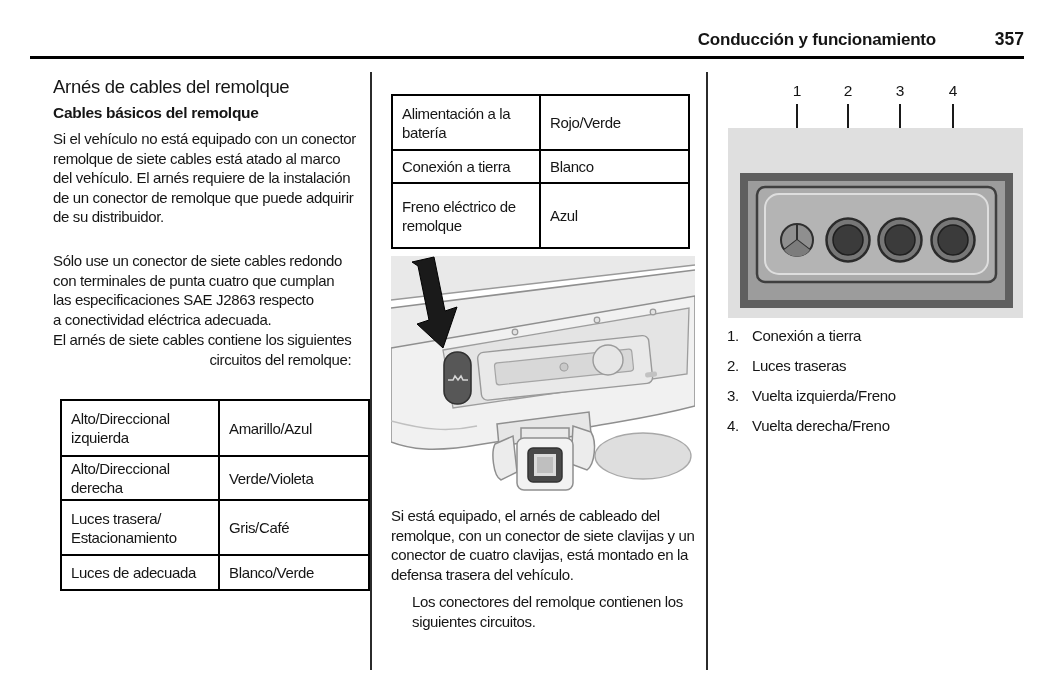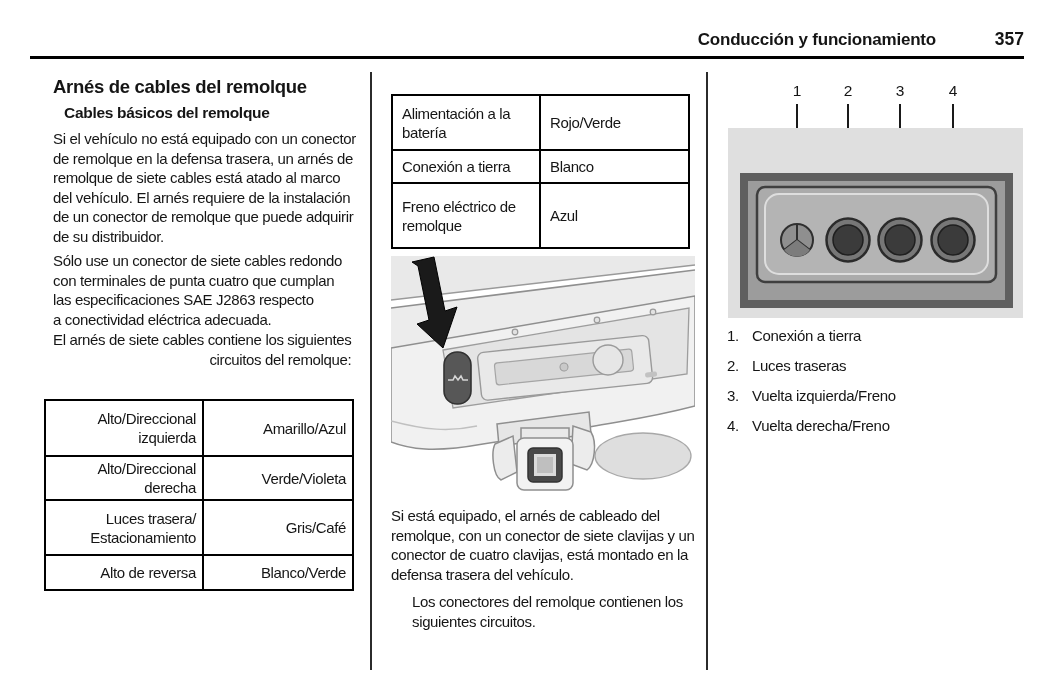--- a/index.html
+++ b/index.html
@@ -9,21 +9,21 @@
     color:#151515;overflow:hidden;
   }
   .abs{position:absolute;}
   
   .hdr-title{top:30px;right:118px;font-size:17px;font-weight:bold;letter-spacing:-0.2px;}
   .hdr-page{top:29px;right:30px;font-size:17.5px;font-weight:bold;}
   .hdr-rule{left:30px;top:56px;width:994px;height:3px;background:#000;}
   
   .vdiv{top:72px;width:2px;height:598px;background:#2b2b2b;}
   
-  .h1{font-size:18.5px;font-weight:bold;letter-spacing:-0.3px;}
+  .h1{font-size:18.5px;font-weight:normal;letter-spacing:-0.3px;}
   .h2{font-size:15.5px;font-weight:bold;letter-spacing:-0.3px;}
   .para{font-size:15px;letter-spacing:-0.35px;}
   .para .line{height:19.5px;line-height:19.5px;white-space:nowrap;}
   
   table.man{border-collapse:collapse;table-layout:fixed;border-radius:16px;}
   table.man td{
     border:2px solid #000;font-size:15px;letter-spacing:-0.35px;
     padding:2px 6px 2px 9px;vertical-align:middle;line-height:19px;
   }
   
@@ -37,63 +37,62 @@
 <body>
 
 <div class="abs hdr-title">Conducción y funcionamiento</div>
 <div class="abs hdr-page">357</div>
 <div class="abs hdr-rule"></div>
 
 <div class="abs vdiv" style="left:370px;"></div>
 <div class="abs vdiv" style="left:706px;"></div>
 
 <div class="abs h1" style="left:53px;top:76px;">Arnés de cables del remolque</div>
-<div class="abs h2" style="left:53px;top:104px;margin-left:11px;">Cables básicos del remolque</div>
+<div class="abs h2" style="left:53px;top:104px;">Cables básicos del remolque</div>
 
 <div class="abs para" style="left:53px;top:129px;">
   <div class="line">Si el vehículo no está equipado con un conector</div>
-  <div class="line">de remolque en la defensa trasera, un arnés de</div>
   <div class="line">remolque de siete cables está atado al marco</div>
   <div class="line">del vehículo. El arnés requiere de la instalación</div>
   <div class="line">de un conector de remolque que puede adquirir</div>
   <div class="line">de su distribuidor.</div>
 </div>
 
 <div class="abs para" style="left:53px;top:251px;">
   <div class="line">Sólo use un conector de siete cables redondo</div>
   <div class="line">con terminales de punta cuatro que cumplan</div>
   <div class="line">las especificaciones SAE J2863 respecto</div>
   <div class="line">a conectividad eléctrica adecuada.</div>
 </div>
 
 <div class="abs para" style="left:53px;top:330px;text-align:right;">
   <div class="line">El arnés de siete cables contiene los siguientes</div>
   <div class="line">circuitos del remolque:</div>
 </div>
 
-<table class="man abs" style="left:44px;top:399px;width:308px;text-align:right;">
+<table class="man abs" style="left:60px;top:399px;width:308px;">
   <colgroup>
       <col style="width:158px">
       <col style="width:150px">
     </colgroup>
   <tbody>
       <tr style="height:56px;">
     <td>Alto/Direccional izquierda</td>
     <td>Amarillo/Azul</td>
   </tr>
   <tr style="height:41px;">
     <td>Alto/Direccional derecha</td>
     <td>Verde/Violeta</td>
   </tr>
   <tr style="height:55px;">
     <td>Luces trasera/ Estacionamiento</td>
     <td>Gris/Café</td>
   </tr>
   <tr style="height:35px;">
-    <td>Alto de reversa</td>
+    <td>Luces de adecuada</td>
     <td>Blanco/Verde</td>
   </tr>
 </tbody>
   </table>
 
 <table class="man abs" style="left:391px;top:94px;width:297px;">
   <colgroup>
       <col style="width:148px">
       <col style="width:149px">
     </colgroup>

